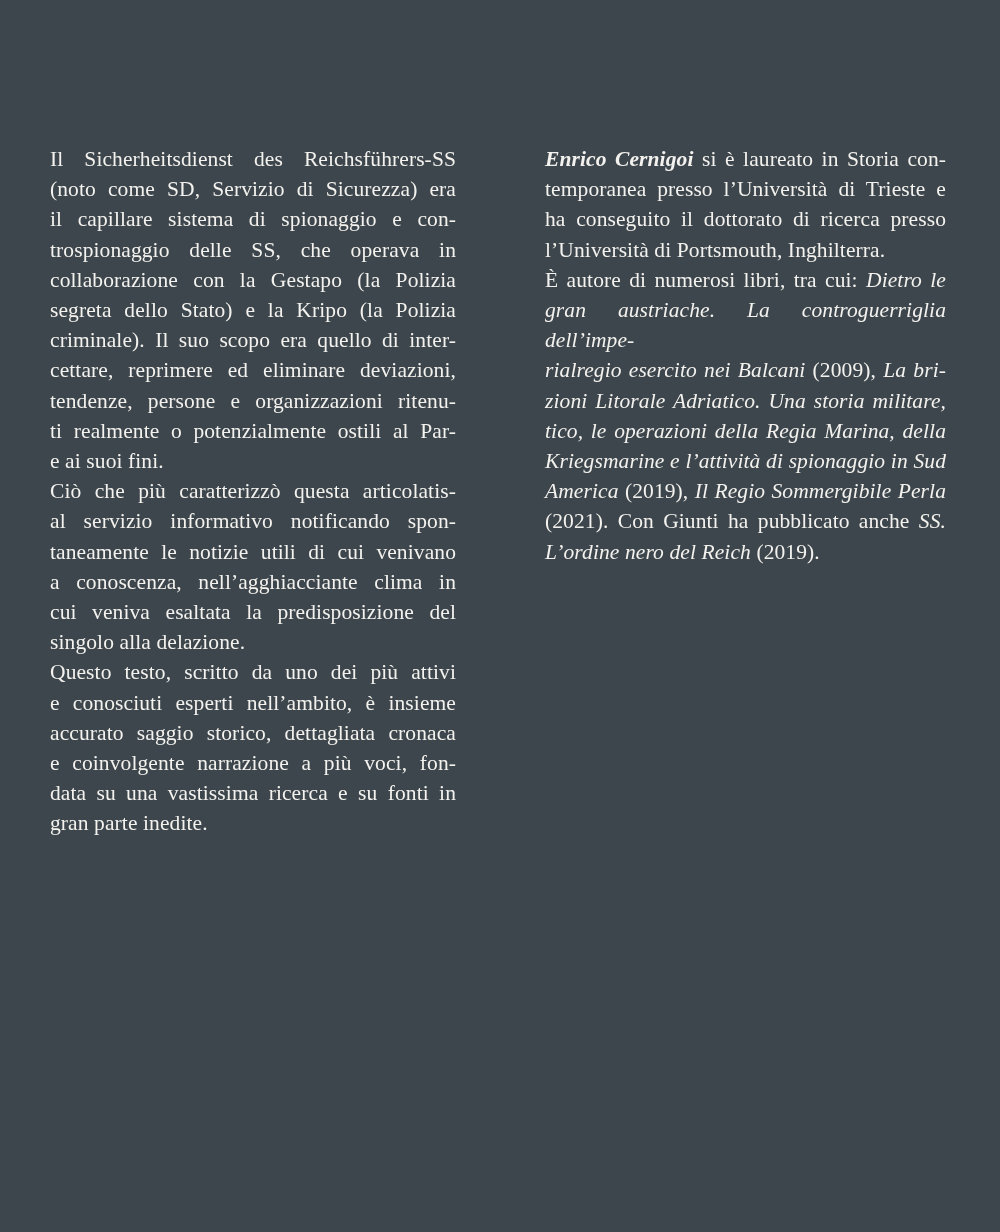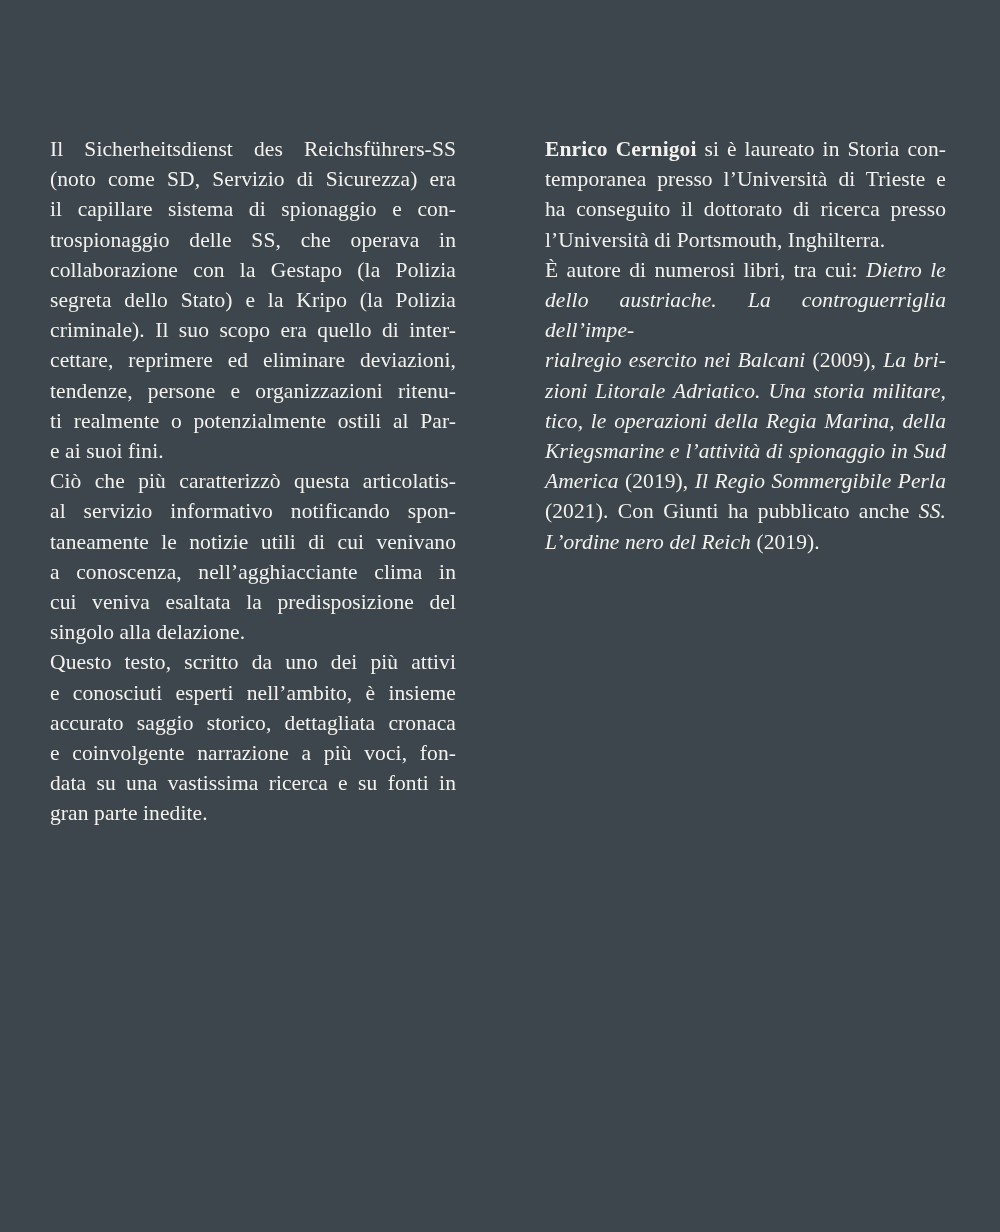--- a/index.html
+++ b/index.html
@@ -13,39 +13,39 @@
     font-family: "Liberation Serif", serif;
     overflow: hidden;
     position: relative;
   }
   .flap {
     position: absolute;
     inset: 0;
   }
   .col {
     position: absolute;
-    top: 134px;
+    top: 144px;
     color: #f3f2ee;
     font-size: 21.5px;
     line-height: 30.2px;
     letter-spacing: 0.1px;
   }
   .col.left  { left: 50px;  width: 406px; }
   .col.right { left: 545px; width: 401px; }
   .paragraph { margin: 0; }
   .line {
     text-align: justify;
     text-align-last: justify;
     white-space: normal;
   }
   .line.last {
     text-align: right;
     text-align-last: left;
   }
-  .line span.b { font-weight: bold; }
+  .line span.b { font-weight: bold; font-style: italic; }
   .line span.i { font-style: italic; }
 </style>
 </head>
 <body>
 
 <div class="flap">
   <div class="col left">
       <div class="paragraph">
         <div class="line"><span>Il Sicherheitsdienst des Reichsführers-SS</span></div>
         <div class="line"><span>(noto come SD, Servizio di Sicurezza) era</span></div>
@@ -78,21 +78,21 @@
     </div>
   <div class="col right">
       <div class="paragraph">
         <div class="line"><span class="b">Enrico Cernigoi</span><span> si è laureato in Storia con-</span></div>
         <div class="line"><span>temporanea presso l’Università di Trieste e</span></div>
         <div class="line"><span>ha conseguito il dottorato di ricerca presso</span></div>
         <div class="line last"><span>l’Università di Portsmouth, Inghilterra.</span></div>
       </div>
       <div class="paragraph">
         <div class="line"><span>È autore di numerosi libri, tra cui: </span><span class="i">Dietro le</span></div>
-        <div class="line"><span class="i">dello austriache. La controguerriglia dell’impe-</span></div>
+        <div class="line"><span class="i">gran austriache. La controguerriglia dell’impe-</span></div>
         <div class="line"><span class="i">rialregio esercito nei Balcani</span><span> (2009), </span><span class="i">La bri-</span></div>
         <div class="line"><span class="i">zioni Litorale Adriatico. Una storia militare,</span></div>
         <div class="line"><span class="i">tico, le operazioni della Regia Marina, della</span></div>
         <div class="line"><span class="i">Kriegsmarine e l’attività di spionaggio in Sud</span></div>
         <div class="line"><span class="i">America</span><span> (2019), </span><span class="i">Il Regio Sommergibile Perla</span></div>
         <div class="line"><span>(2021). Con Giunti ha pubblicato anche </span><span class="i">SS.</span></div>
         <div class="line last"><span class="i">L’ordine nero del Reich</span><span> (2019).</span></div>
       </div>
     </div>
 </div>

